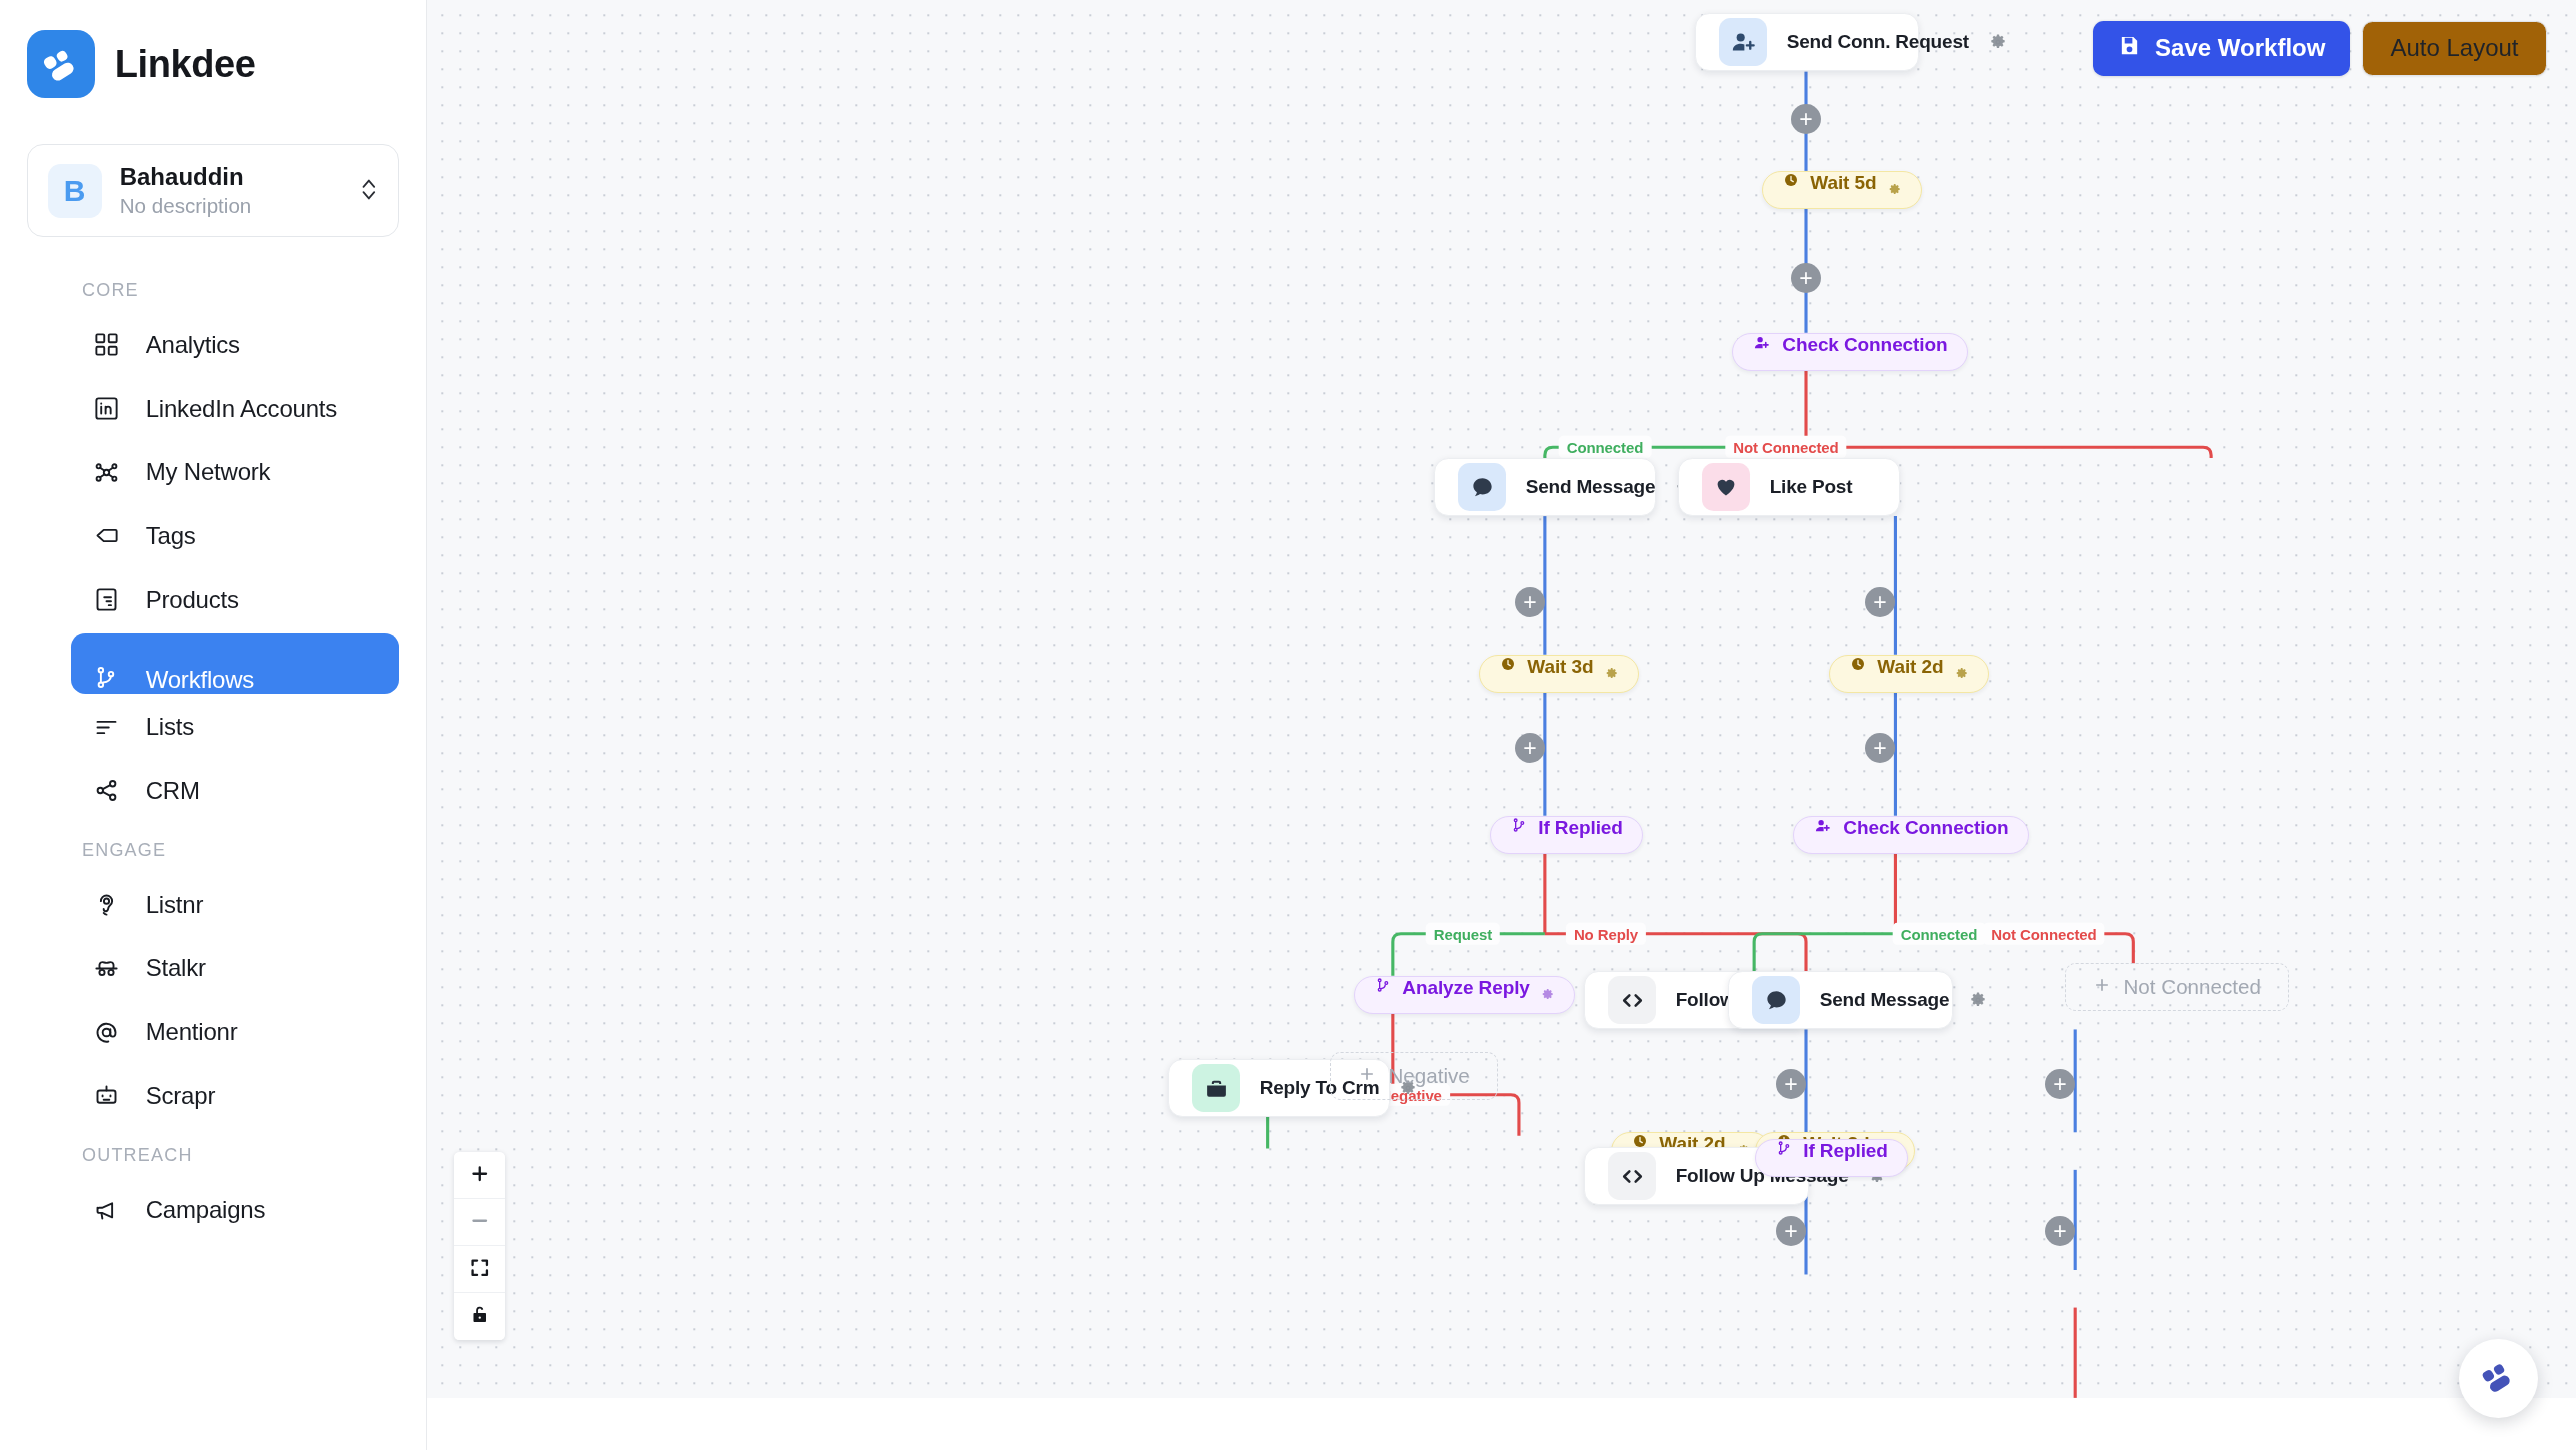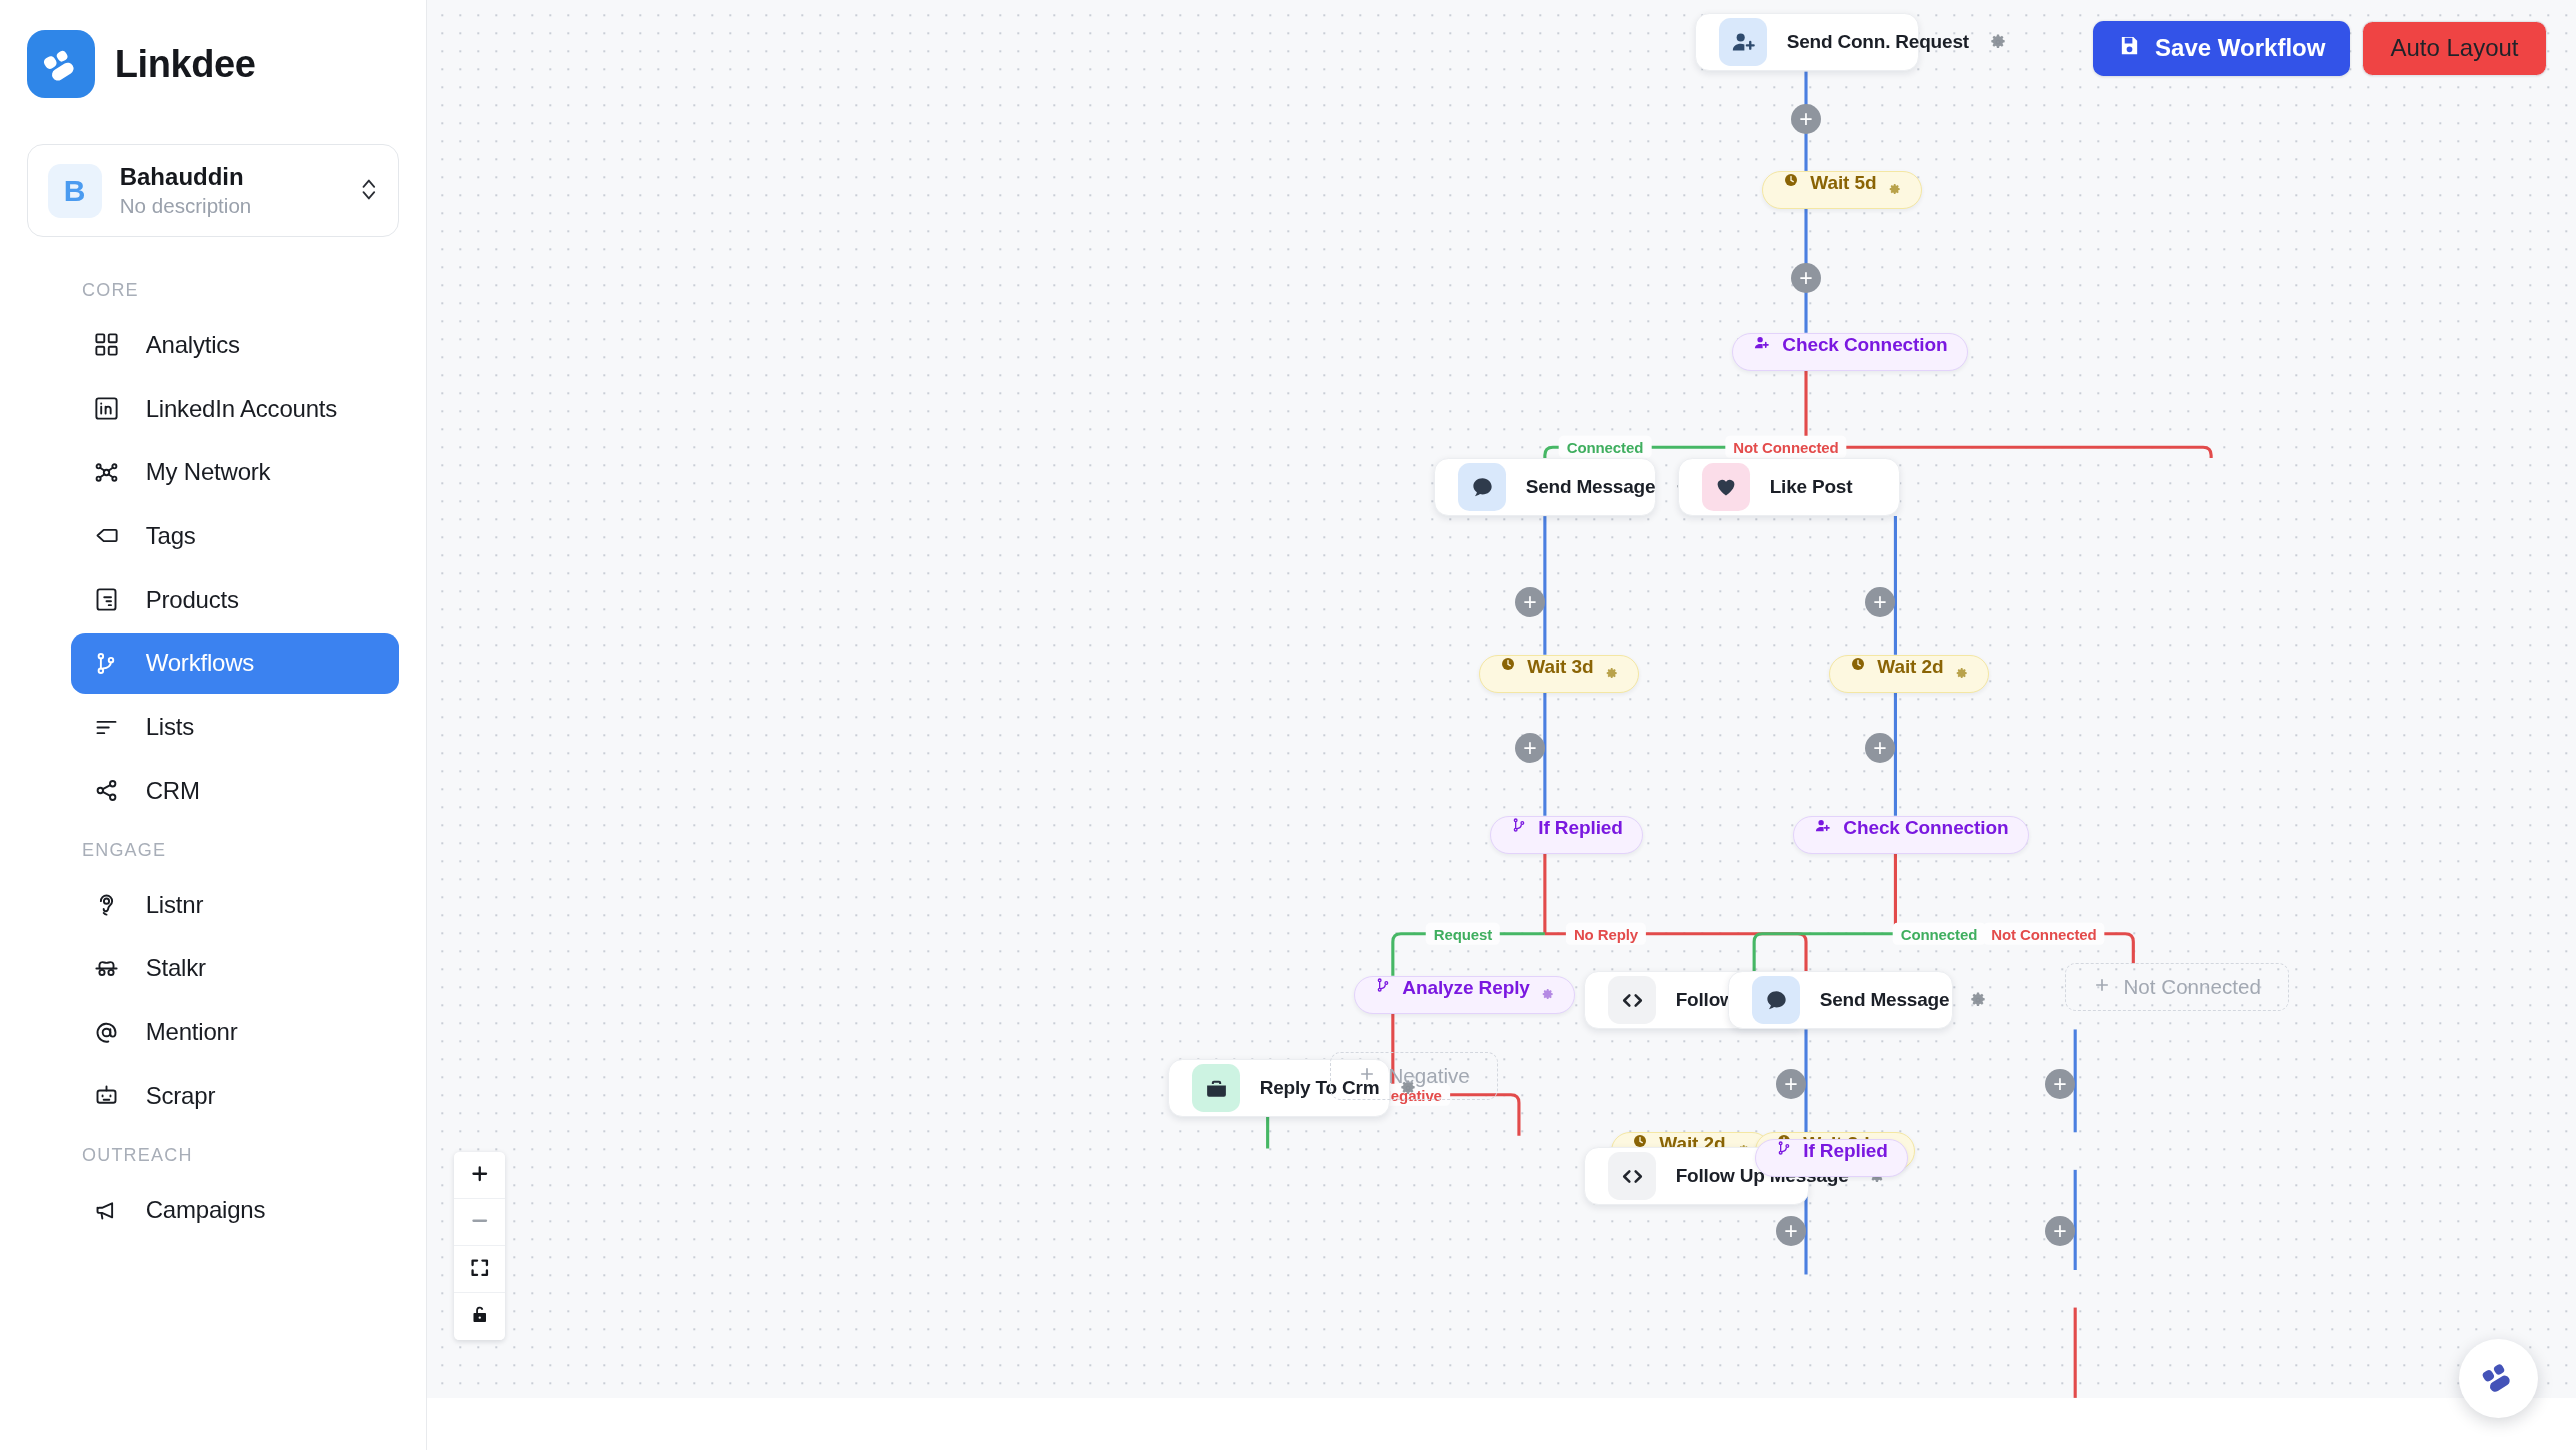--- a/index.html
+++ b/index.html
@@ -42,21 +42,21 @@
     font-size: 18px; letter-spacing: 1.2px; color: #a8aeb8;
     padding: 16px 0 10.7px 38px; text-transform: uppercase;
   }
   .nav-item {
     display: flex; align-items: center; gap: 23px;
     height: 61px; margin: 2.7px 27px; padding: 0 19.7px;
     border-radius: 14.3px; cursor: pointer; color: #191c22;
   }
   .nav-item .ico { width: 32px; height: 32px; flex: 0 0 32px; display: flex; align-items: center; justify-content: center; }
   .nav-item .lbl { font-size: 24px; font-weight: 400; letter-spacing: -0.2px; white-space: nowrap; }
-  .nav-item.active { background: #3b82f0; color: #ffffff; }
+  .nav-item.active { background: #3b82f0; color: #ffffff; align-items: flex-end; }
   .nav-item.active .lbl { font-weight: 500; }
 
   
   .canvas {
     position: relative; flex: 1; height: 1451px; background: #ffffff; overflow: hidden;
   }
   .canvas-inner {
     position: absolute; left: 0; top: 0; width: 2149px; height: 1398px;
     background-color: #f7f8fa;
     background-image: radial-gradient(circle, #c9ced6 1.3px, transparent 1.3px);
@@ -67,21 +67,21 @@
 
   
   .toolbar { position: absolute; top: 20.6px; right: 29.5px; display: flex; gap: 12px; z-index: 40; }
   .btn-save {
     display: flex; align-items: center; gap: 14.3px; height: 55px; padding: 0 25px;
     background: #3353e8; color: #fff; border: none; border-radius: 10.7px;
     font-size: 24px; font-weight: 600; font-family: inherit; cursor: pointer;
     box-shadow: 0 0.9px 2.7px rgba(16,24,40,.14);
   }
   .btn-auto {
-    height: 55px; padding: 0 27px; background: #ef4444; color: #1f2329;
+    height: 55px; padding: 0 27px; background: #a16207; color: #1f2329;
     border: 0.9px solid #e1e4e9; border-radius: 10.7px; font-size: 24px;
     font-family: inherit; cursor: pointer; box-shadow: 0 0.9px 1.8px rgba(16,24,40,.07);
   }
 
   
   .node { position: absolute; z-index: 20; }
   .node-card {
     background: #fff; border: 0.9px solid #eceef1; border-radius: 14.3px;
     box-shadow: 0 2.7px 7.2px rgba(16,24,40,.09); display: flex; align-items: center;
     gap: 19.7px; padding: 0 23px; height: 100%;

